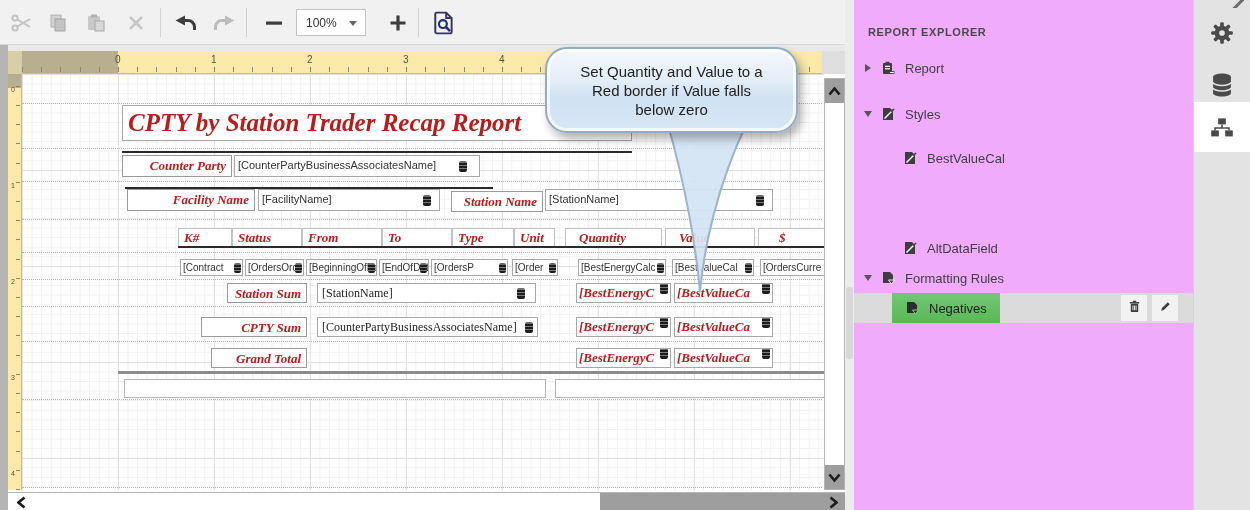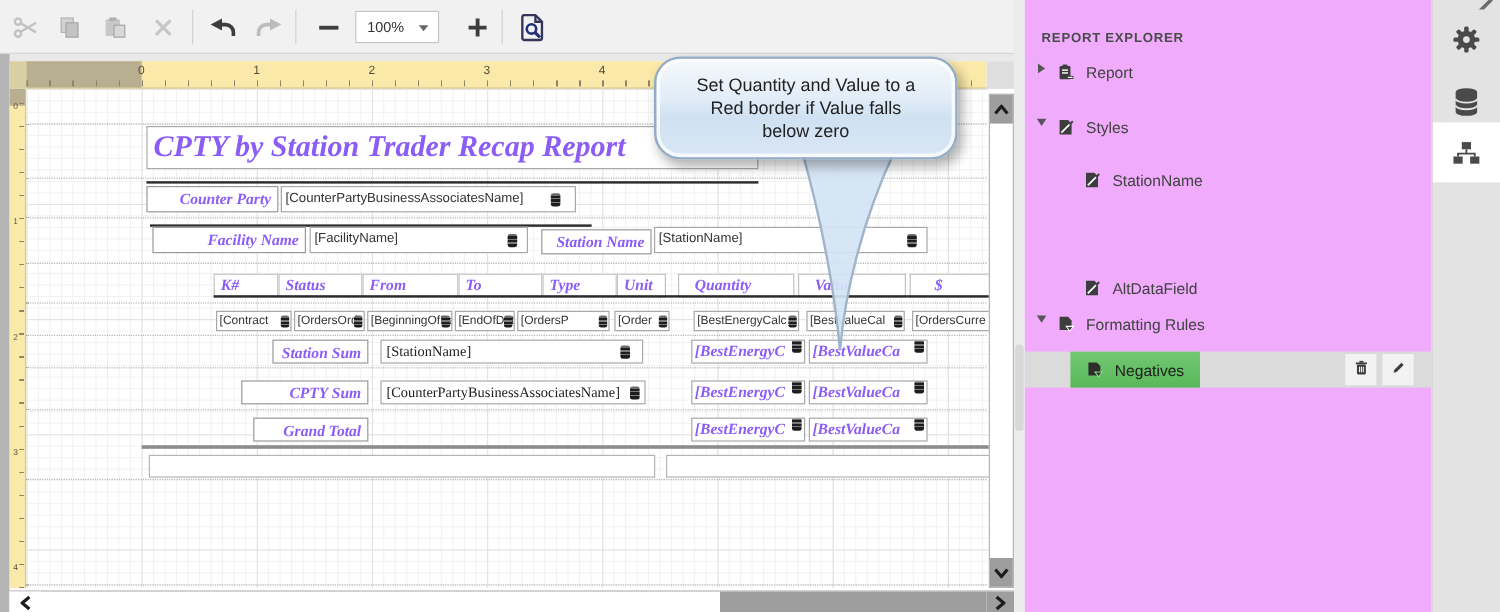--- a/index.html
+++ b/index.html
@@ -31,21 +31,21 @@
     background-image:
       linear-gradient(#e2e2e2 1px,transparent 1px), linear-gradient(90deg,#e2e2e2 1px,transparent 1px),
       linear-gradient(#f1f1f1 1px,transparent 1px), linear-gradient(90deg,#f1f1f1 1px,transparent 1px);
     background-size:96px 96px, 96px 96px, 9.6px 9.6px, 9.6px 9.6px; }
 
   .bandline { position:absolute; left:22px; width:800px; height:0; border-top:1px dotted #b5b5b5; }
   .thickband { position:absolute; left:118px; top:371px; width:718px; height:3px; background:#8c8c8c; }
   .blackline { position:absolute; height:2px; background:#2a2a2a; }
 
   
-  .navy { color:#8b5cf6; font-family:"Liberation Serif",serif; font-weight:bold; font-style:italic; }
+  .navy { color:#b91c1c; font-family:"Liberation Serif",serif; font-weight:bold; font-style:italic; }
   .titlebox { position:absolute; left:122px; top:105px; width:510px; height:36px; border:1px solid #aaa; background:#fff; font-size:25px; line-height:34px; padding-left:5px; white-space:nowrap; overflow:hidden; }
   .lblbox { position:absolute; border:1px solid #9a9a9a; background:#fff; font-size:13px; line-height:19px; text-align:right; padding-right:5px; white-space:nowrap; overflow:hidden; }
   .hdrcell { position:absolute; top:228px; height:20px; border:1px solid #c2c2c2; background:#fff; font-size:13px; line-height:18px; padding-left:5px; text-align:left; white-space:nowrap; overflow:hidden; }
   .fieldbox { position:absolute; border:1px solid #a8a8a8; background:#fff; font-size:11px; line-height:19px; color:#333; padding-left:3px; white-space:nowrap; overflow:hidden; }
   .dfield { position:absolute; top:259px; height:17px; border:1px solid #a8a8a8; background:#fff; font-size:10px; line-height:15px; color:#333; padding-left:2px; white-space:nowrap; overflow:hidden; }
   .sfield { position:absolute; border:1px solid #a8a8a8; background:#fff; font-size:12px; line-height:18px; color:#222; font-family:"Liberation Serif",serif; padding-left:4px; white-space:nowrap; overflow:hidden; }
   .sumval { position:absolute; border:1px solid #a8a8a8; background:#fff; font-size:13px; line-height:18px; padding-left:2px; white-space:nowrap; overflow:hidden; }
   .emptybox { position:absolute; top:379px; height:19px; border:1px solid #b5b5b5; background:#fff; }
   .db { position:absolute; width:8px; height:11px; border-radius:2px;
         background:linear-gradient(#6b6b6b 0 2px,#1d1d1d 2px 4px,#7a7a7a 4px 5px,#1d1d1d 5px 7px,#7a7a7a 7px 8px,#1d1d1d 8px 11px); }
@@ -64,21 +64,21 @@
     background:linear-gradient(180deg,#f4f8fc 0%,#e2edf8 40%,#cfe1f2 60%,#d9e7f5 100%);
     border:2px solid #93abc4; box-shadow:4px 6px 10px rgba(0,0,0,.30), inset 0 0 0 3px rgba(255,255,255,.75);
     display:flex; flex-direction:column; align-items:center; justify-content:center;
     font-size:15px; line-height:19px; color:#222; text-align:center; }
 
   
   .gutter { position:absolute; left:845px; top:0; width:9px; height:510px; background:#ececec; }
   .splitter { position:absolute; left:846px; top:287px; width:7px; height:72px; background:#d8d8d8; border-radius:3px; }
   .sidebar { position:absolute; left:854px; top:0; width:339px; height:510px; background:#f0abfc; }
   .sbheader { position:absolute; left:14px; top:26px; font-size:11px; font-weight:bold; letter-spacing:.6px; color:#4a4a4a; }
-  .trow { position:absolute; left:0; width:339px; height:30px; display:flex; align-items:flex-start; font-size:13px; color:#414141; }
+  .trow { position:absolute; left:0; width:339px; height:30px; display:flex; align-items:center; font-size:13px; color:#414141; }
   .arrow { width:10px; margin-left:9px; display:flex; justify-content:center; }
   .arr-r { border-left:6px solid #555; border-top:4px solid transparent; border-bottom:4px solid transparent; }
   .arr-d { border-top:6px solid #555; border-left:4px solid transparent; border-right:4px solid transparent; }
   .ticon { margin-left:8px; display:flex; }
   .ticon.child { margin-left:49px; }
   .tlabel { margin-left:10px; white-space:nowrap; }
   .selrow { background:#dbdbdb; }
   .greenpill { position:absolute; left:38px; top:0; width:108px; height:30px; background:linear-gradient(#72c872,#59b859); display:flex; align-items:center; }
   .greenpill .ticon { margin-left:13px; }
   .greenpill .tlabel { color:#1c1c1c; }
@@ -339,21 +339,21 @@
 
 
     <div class="trow" style="top:143px">
       <span class="ticon child">
         <svg width="14" height="14" viewBox="0 0 14 14">
             <path d="M2 1h7l3 3v9H2z" fill="#3d3d3d"></path>
             <path d="M3.5 11.5L11 4" stroke="#fff" stroke-width="1.4"></path>
             <path d="M10.2 4.8L13 2" stroke="#3d3d3d" stroke-width="1.6"></path>
           </svg>
       </span>
-      <span class="tlabel">StationName</span>
+      <span class="tlabel">BestValueCal</span>
     </div>
 
 
 
     <div class="trow" style="top:233px">
       <span class="ticon child">
         <svg width="14" height="14" viewBox="0 0 14 14">
             <path d="M2 1h7l3 3v9H2z" fill="#3d3d3d"></path>
             <path d="M3.5 11.5L11 4" stroke="#fff" stroke-width="1.4"></path>
             <path d="M10.2 4.8L13 2" stroke="#3d3d3d" stroke-width="1.6"></path>

